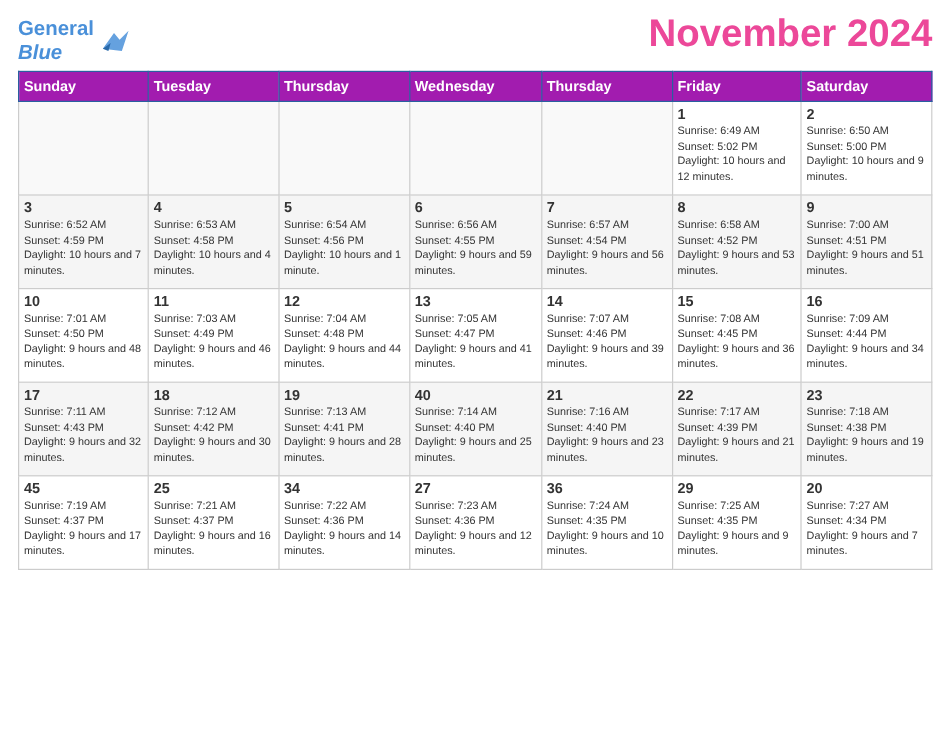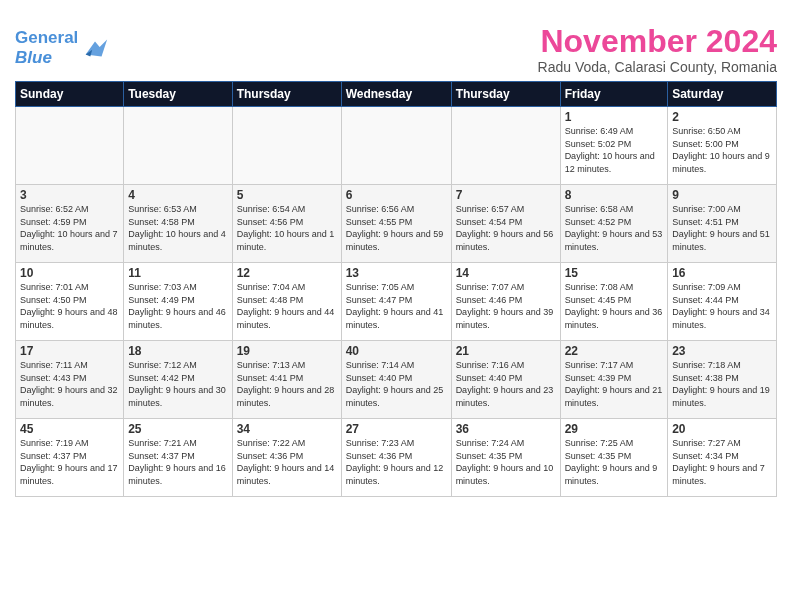--- a/index.html
+++ b/index.html
@@ -8,21 +8,20 @@
       background: #fff;
       width: 792px;
       height: 612px;
       overflow: hidden;
     }
     .page {
       width: 792px;
       height: 532px;
       padding: 10px 15px 10px 15px;
       background: #fff;
-      margin-top: 14px;
     }
     .header {
       display: flex;
       align-items: flex-start;
       justify-content: space-between;
       margin-bottom: 6px;
     }
     .logo {
       display: flex;
       align-items: center;
@@ -44,21 +43,21 @@
     }
     .location {
       font-size: 14px;
       color: #555;
     }
     .calendar {
       width: 100%;
       border-collapse: collapse;
     }
     .calendar th {
-      background: #0f172a;
+      background: #a21caf;
       color: #fff;
       font-size: 12px;
       font-weight: bold;
       padding: 5px 4px;
       text-align: left;
       border: 1px solid #2a5fa0;
     }
     .calendar td {
       border: 1px solid #ccc;
       vertical-align: top;
@@ -102,21 +101,20 @@
       </div>
       <div style="font-size:17px;font-weight:bold;color:#4a90d9;line-height:1.15;font-style:italic;">Blue</div>
     </div>
     <svg class="logo-icon" viewBox="0 0 30 30" xmlns="http://www.w3.org/2000/svg">
       <polygon points="5,22 15,8 20,14 28,6 22,24" fill="#4a90d9" opacity="0.85"></polygon>
       <polygon points="5,22 12,17 10,24" fill="#2a6aaa"></polygon>
     </svg>
   </div>
   <div class="title-block">
     <div class="month-title">November 2024</div>
-    <div class="location">Radu Voda, Calarasi County, Romania</div>
   </div>
 </div>
 
 <table class="calendar">
   <thead>
     <tr id="header-row">
           <th>Sunday</th>
           <th>Tuesday</th>
           <th>Thursday</th>
           <th>Wednesday</th>

